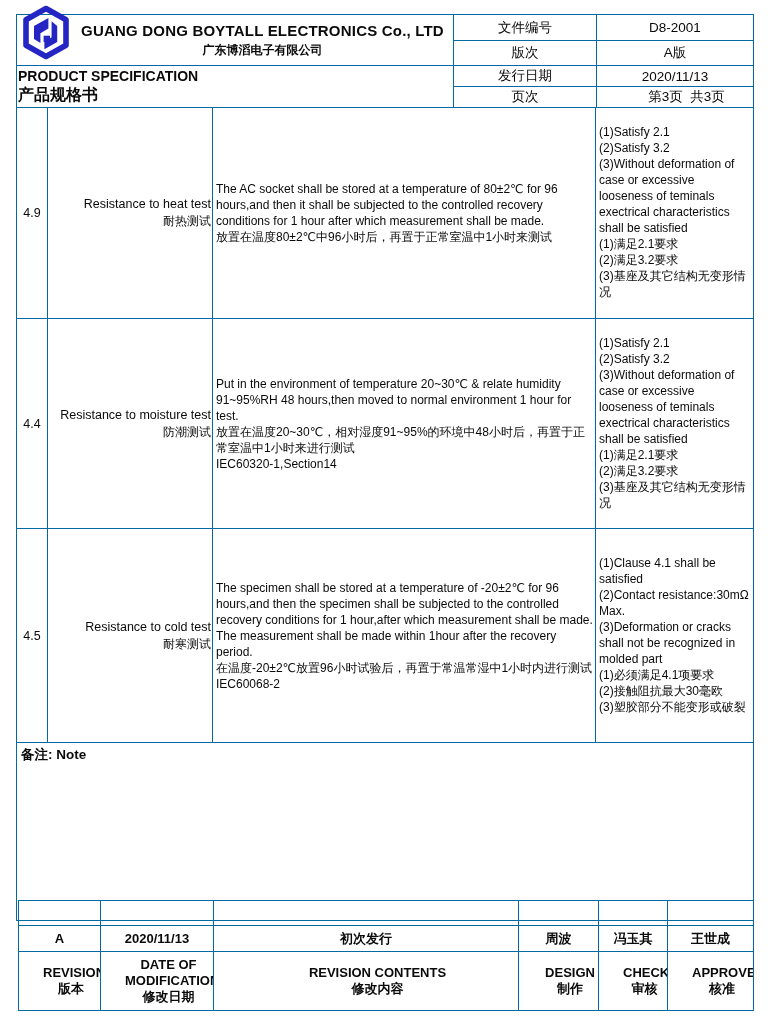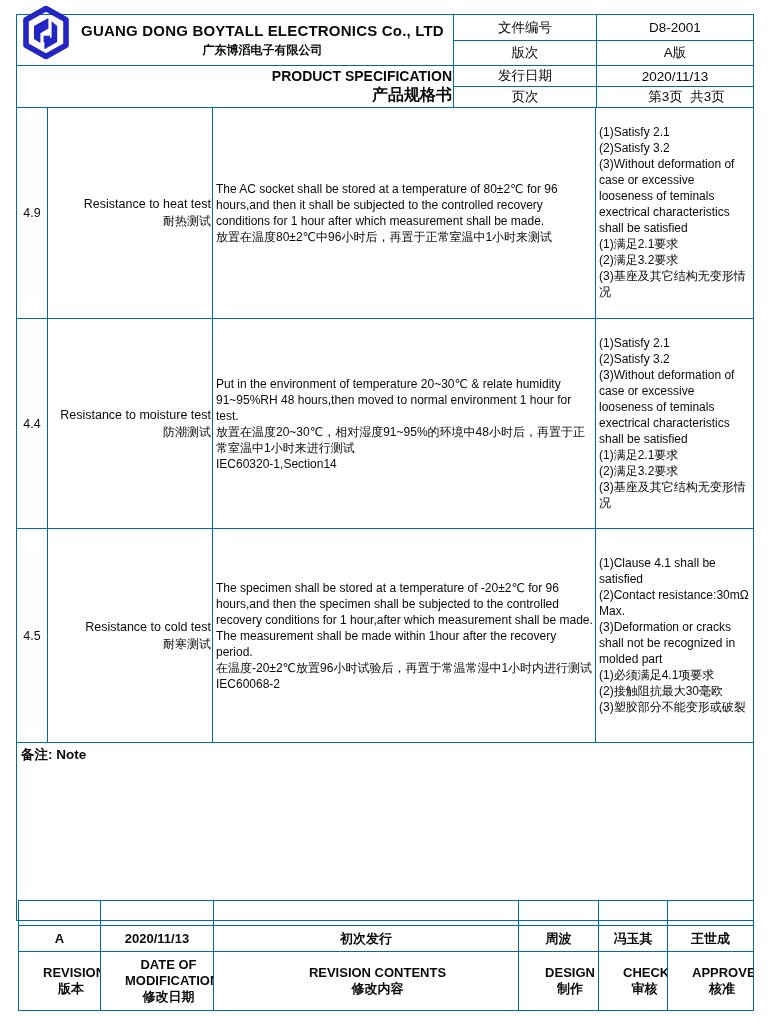--- a/index.html
+++ b/index.html
@@ -10,21 +10,21 @@
   }
   table{border-collapse:collapse;table-layout:fixed;position:absolute;}
   td{border:1px solid #0369a1;overflow:hidden;vertical-align:middle;}
   .prewrap{white-space:pre-wrap;padding-left:24px;}
 
   
   #hdr-table{left:16px;top:14px;width:737px;}
   .company-cell{text-align:center;padding-left:56px;}
   .company-en{font-size:15px;font-weight:bold;letter-spacing:.2px;}
   .company-cn{font-size:12px;font-weight:bold;margin-top:3px;}
-  .title-cell{text-align:right;}
+  .title-cell{text-align:left;}
   .title-en{font-size:14px;font-weight:bold;}
   .title-cn{font-size:16px;font-weight:bold;margin-top:1px;}
   .hdr-label,.hdr-value{font-size:13.5px;font-weight:normal;text-align:center;border-radius:13px;}
 
   
   #logo{position:absolute;left:22px;top:5px;width:48px;height:55px;z-index:5;}
 
   
   #spec-table{left:16px;top:107px;width:737px;}
   .no-cell{font-size:12.5px;text-align:center;}

